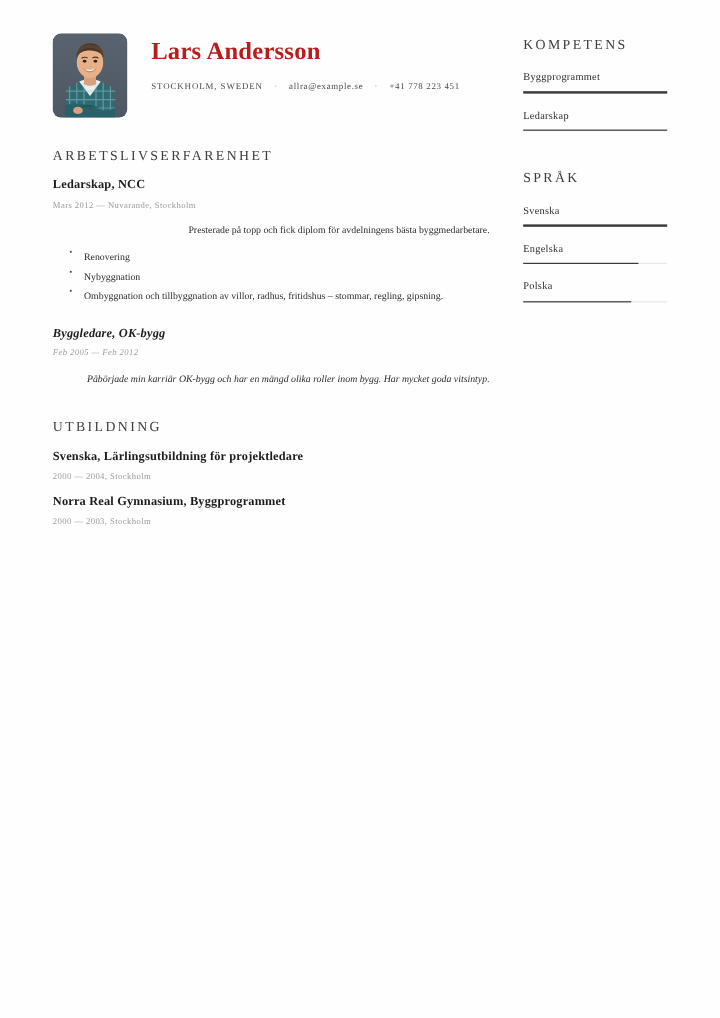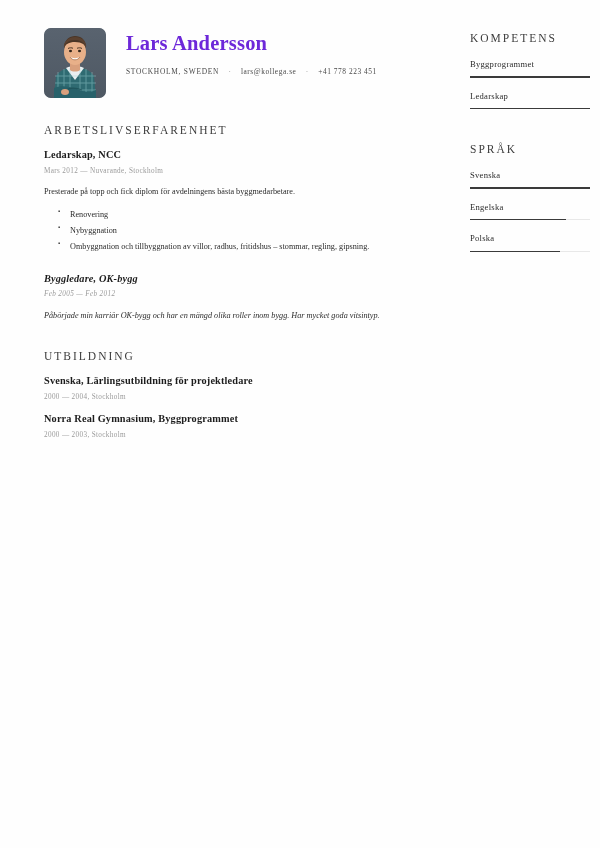--- a/index.html
+++ b/index.html
@@ -25,21 +25,21 @@
 
   
   .main-col {
     position: absolute;
     left: 44px;
     top: 28px;
     width: 364px;
   }
   .side-col {
     position: absolute;
-    left: 470px;
+    left: 436px;
     top: 32px;
     width: 120px;
   }
 
   
   .header {
     display: flex;
     align-items: flex-start;
     gap: 20px;
     margin-bottom: 26px;
@@ -54,21 +54,21 @@
     background: #5c6773;
   }
   .photo svg { display: block; width: 100%; height: 100%; }
 
   .header-text { padding-top: 4px; flex: 1 1 auto; }
 
   .name {
     font-family: "Liberation Serif", "DejaVu Serif", serif;
     font-size: 20.5px;
     font-weight: 700;
-    color: #6d28d9;
+    color: #b91c1c;
     letter-spacing: 0.2px;
     line-height: 1.1;
     margin: 0 0 12px 0;
   }
   .contact {
     font-size: 7.4px;
     letter-spacing: 0.55px;
     color: #4a4a4a;
     white-space: nowrap;
   }
@@ -119,20 +119,21 @@
     color: #9a9a9a;
     letter-spacing: 0.35px;
     margin: 0 0 9px 0;
     line-height: 1.3;
   }
   .entry-desc {
     font-size: 8.2px;
     line-height: 1.78;
     color: #2b2b2b;
     margin: 0;
+    text-align: right;
   }
 
   ul.bullets {
     margin: 7px 0 0 0;
     padding: 0 0 0 14px;
     list-style: none;
   }
   ul.bullets li {
     font-size: 8.2px;
     line-height: 1.95;
@@ -246,21 +247,21 @@
             <path d="M26 29 C28.5 32.8 33.5 32.8 36 29" stroke="#9c6b4e" stroke-width="0.7" fill="none"></path>
           </g>
         </svg>
       </div>
 
       <div class="header-text">
         <h1 class="name">Lars Andersson</h1>
         <div class="contact">
           <span class="loc">STOCKHOLM, SWEDEN</span>
           <span class="sep">·</span>
-          <span>lars@kollega.se</span>
+          <span>allra@example.se</span>
           <span class="sep">·</span>
           <span>+41 778 223 451</span>
         </div>
       </div>
     </div>
 
 
     <div class="section sec-arbets">
       <h2 class="section-title">ARBETSLIVSERFARENHET</h2>
 

